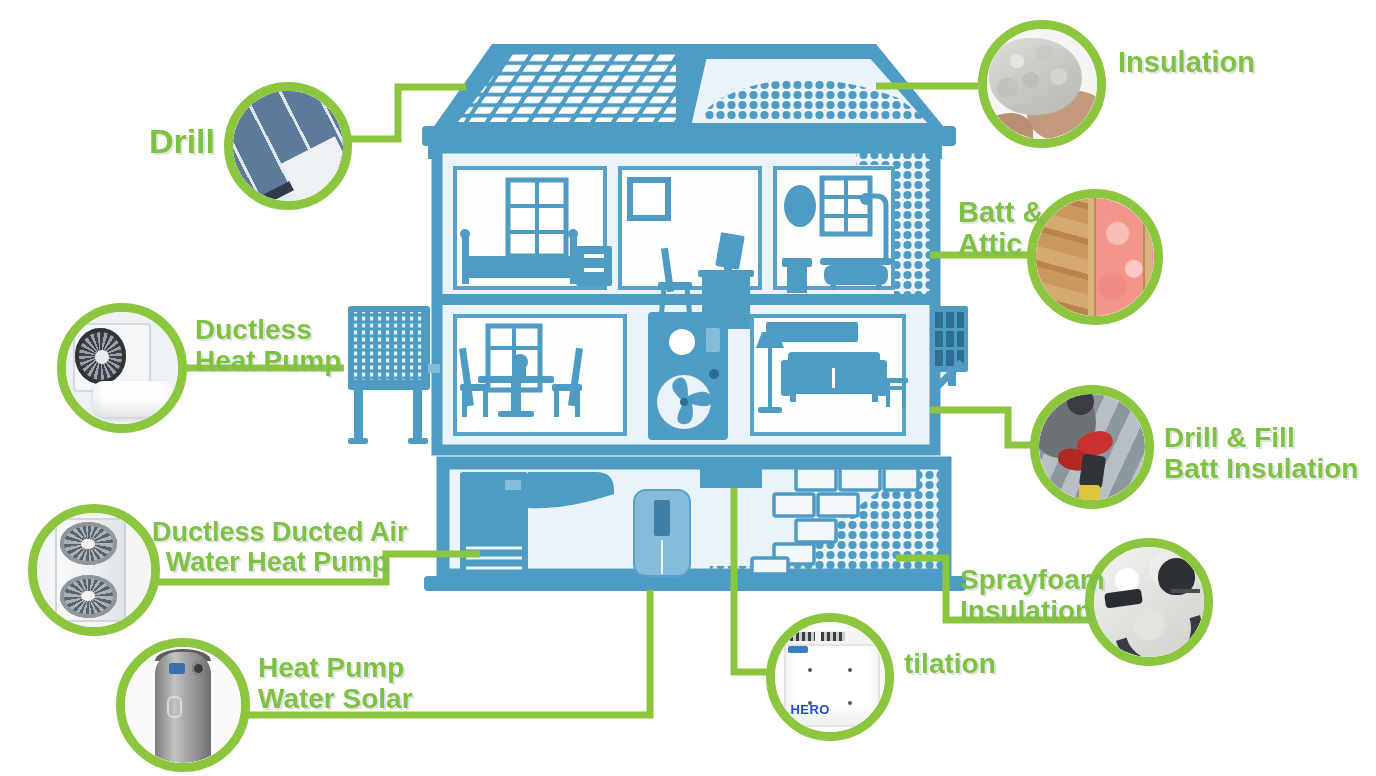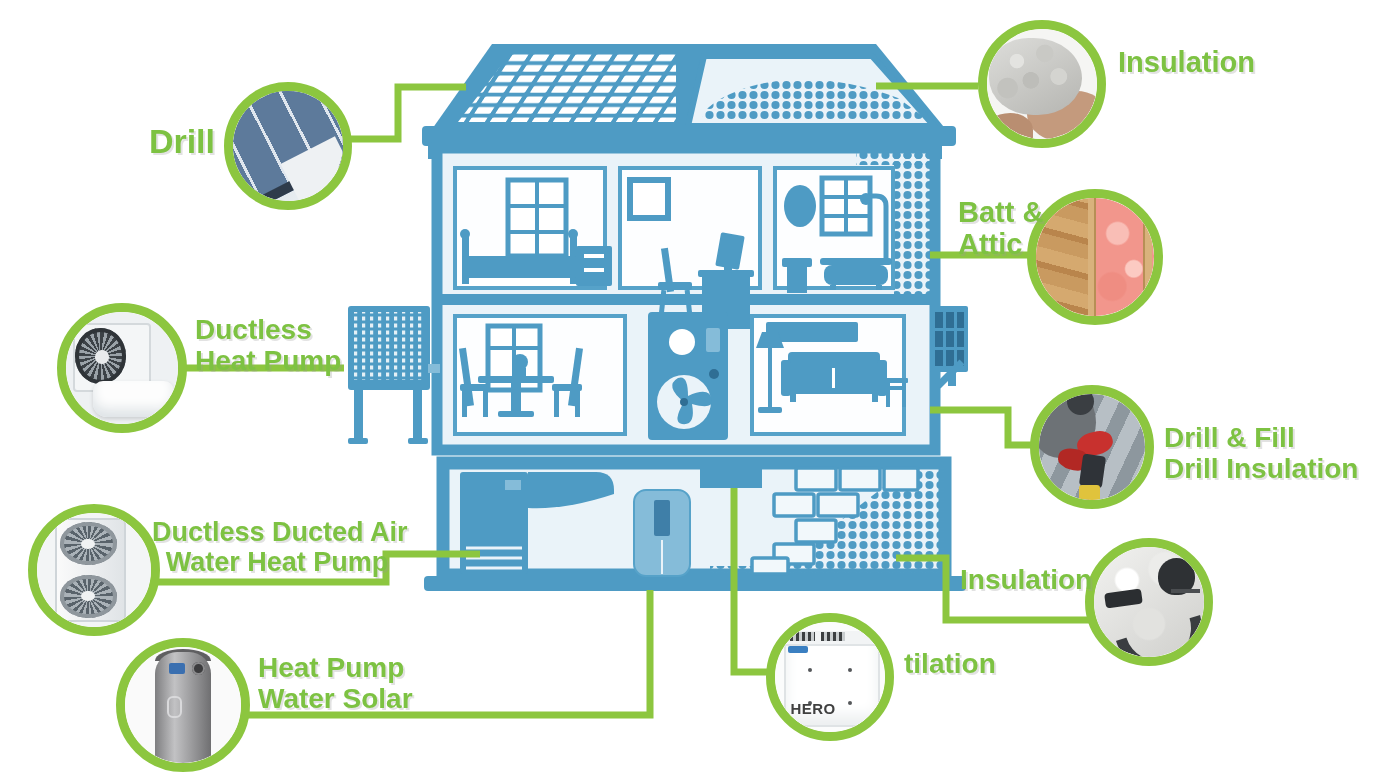--- a/index.html
+++ b/index.html
@@ -88,21 +88,21 @@
   .ph-hpwh .badge{position:absolute;left:36%;top:42%;width:10%;height:16%;border-radius:6px;border:2px solid #d9d9db;}
 
   .ph-hrv{background:#fbfcfc;}
   .ph-hrv .box{position:absolute;left:8%;top:8%;width:84%;height:84%;background:#ffffff;border:2px solid #dfe3e5;border-radius:3px;box-shadow:inset 0 -10px 14px #eceff0;}
   .ph-hrv .topstrip{position:absolute;left:8%;top:8%;width:84%;height:12%;background:#f2f4f5;border-bottom:2px solid #e0e4e6;}
   .ph-hrv .v1,.ph-hrv .v2{position:absolute;top:9%;width:22%;height:8%;background:repeating-linear-gradient(90deg,#3c3f41 0 3px,#c9cdcf 3px 6px);}
   .ph-hrv .v1{left:14%;} .ph-hrv .v2{left:42%;}
   .ph-hrv .lbl{position:absolute;left:12%;top:22%;width:18%;height:6%;background:#3a7fc1;border-radius:2px;}
   .ph-hrv .s1,.ph-hrv .s2,.ph-hrv .s3,.ph-hrv .s4{position:absolute;width:4px;height:4px;border-radius:50%;background:#55585a;}
   .ph-hrv .s1{left:30%;top:42%;} .ph-hrv .s2{left:66%;top:42%;} .ph-hrv .s3{left:30%;top:72%;} .ph-hrv .s4{left:66%;top:72%;}
-  .hero-brand{position:absolute;left:14%;bottom:14%;color:#404040;font-weight:bold;font-size:15px;letter-spacing:.5px;}
+  .hero-brand{position:absolute;left:14%;bottom:14%;color:#1d4ed8;font-weight:bold;font-size:13px;letter-spacing:.5px;}
 
   .fs34{font-size:34px;} .fs29{font-size:29px;} .fs28{font-size:28px;} .fs27{font-size:27px;}
   .ta-r{text-align:right;} .ta-c{text-align:center;}
 </style>
 </head>
 <body>
 
 <div id="scene">
 
   <svg id="house-svg" viewBox="0 0 1376 776">
@@ -437,29 +437,30 @@
     <span class="ln">Attic</span>
   </div>
 
   <div class="callout-label fs28" style="left:195px;top:314px;">
     <span class="ln">Ductless</span>
     <span class="ln">Heat Pump</span>
   </div>
 
   <div class="callout-label fs28" style="left:1164px;top:422px;">
     <span class="ln">Drill &amp; Fill</span>
-    <span class="ln">Drill Insulation</span>
+    <span class="ln">Batt Insulation</span>
   </div>
 
   <div class="callout-label fs27 ta-c" style="left:152px;top:517px;width:250px;">
     <span class="ln">Ductless Ducted Air</span>
     <span class="ln">Water Heat Pump</span>
   </div>
 
   <div class="callout-label fs28" style="left:960px;top:564px;">
+    <span class="ln">Sprayfoam</span>
     <span class="ln">Insulation</span>
   </div>
 
   <div class="callout-label fs28" style="left:904px;top:648px;">
     <span class="ln">tilation</span>
   </div>
 
   <div class="callout-label fs28" style="left:258px;top:652px;">
     <span class="ln">Heat Pump</span>
     <span class="ln">Water Solar</span>

